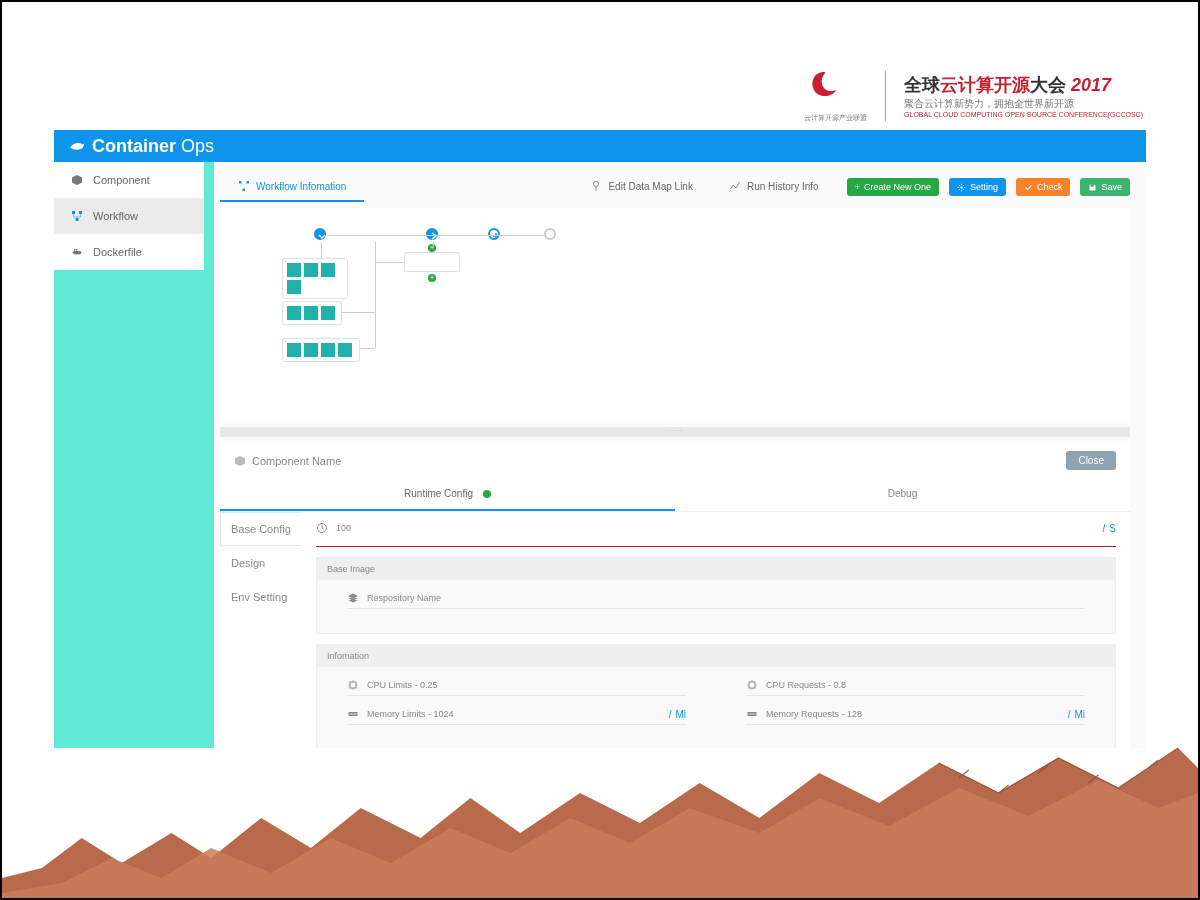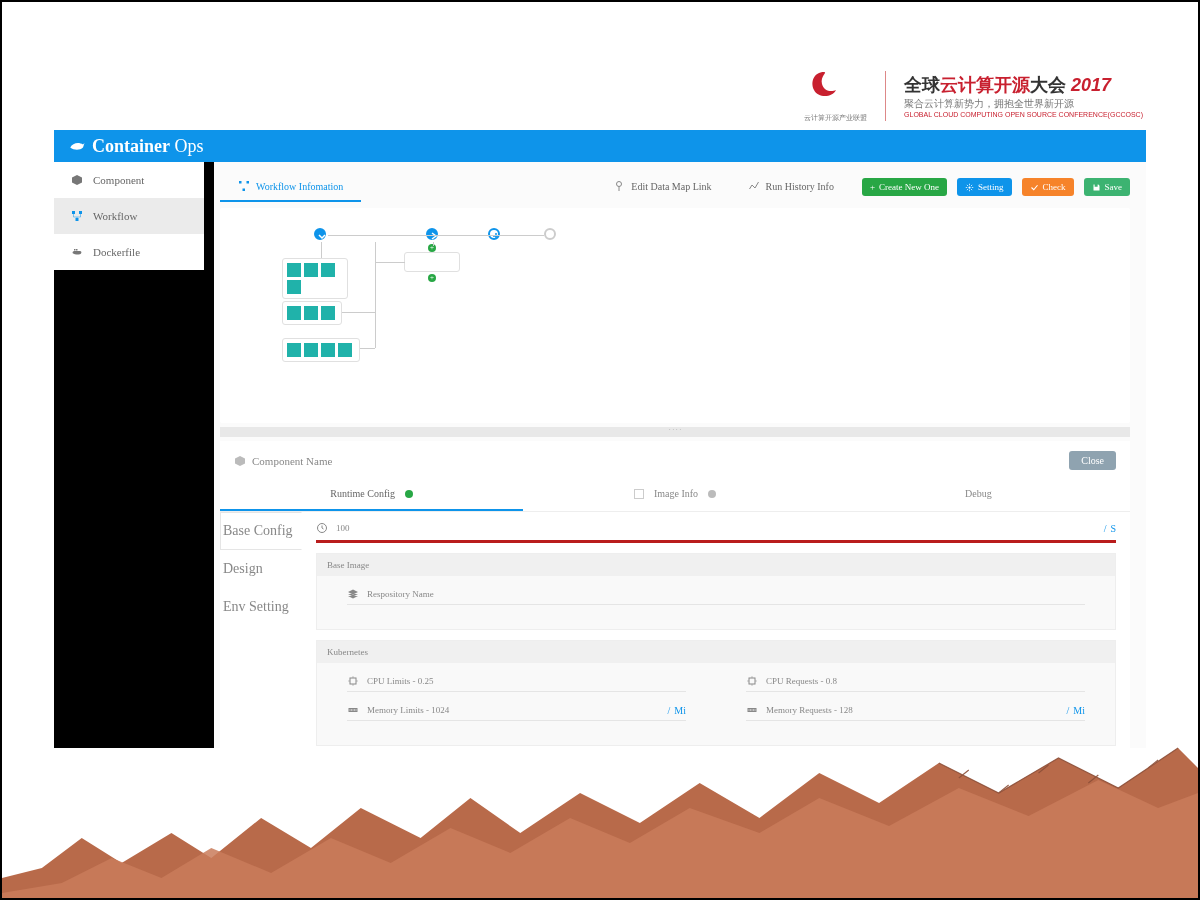--- a/index.html
+++ b/index.html
@@ -9,21 +9,21 @@
 .conf-header { position: absolute; top: 66px; right: 55px; display: flex; align-items: center; gap: 18px; }
 .conf-logo-left { width: 40px; height: 40px; }
 .conf-divider { width: 1px; height: 50px; background: #d88; }
 .conf-text { }
 .conf-title-cn { font-size: 18px; font-weight: bold; color: #333; }
 .conf-year { color: #c8202f; font-style: italic; }
 .conf-sub { font-size: 10px; color: #777; }
 .conf-sub2 { font-size: 7px; color: #c8202f; }
 
 
-.app { position: absolute; top: 128px; left: 52px; right: 52px; bottom: 150px; background: #000000; font-family: Liberation Serif, serif; }
+.app { position: absolute; top: 128px; left: 52px; right: 52px; bottom: 150px; background: #5eead4; }
 
 
 .brand-bar { background: #0e94ea; height: 32px; display: flex; align-items: center; padding: 0 14px; }
 .brand-logo { color: #fff; font-size: 18px; font-weight: 500; display: flex; align-items: center; gap: 6px; }
 .brand-logo .thin { font-weight: 300; }
 
 
 .sidebar { position: absolute; top: 32px; left: 0; width: 150px; background: #fff; }
 .sidebar-item { display: flex; align-items: center; gap: 10px; padding: 12px 14px; color: #666; font-size: 11px; border-left: 3px solid transparent; }
 .sidebar-item.active { background: #ebebeb; }
@@ -68,21 +68,21 @@
 .subtabs { display: flex; border-bottom: 1px solid #eee; }
 .subtab { flex: 1; text-align: center; padding: 10px 0; font-size: 10px; color: #888; display: flex; align-items: center; justify-content: center; gap: 10px; border-bottom: 2px solid transparent; }
 .subtab.active { border-bottom-color: #0e94ea; color: #666; }
 .dot-green { width: 8px; height: 8px; border-radius: 50%; background: #28a745; display: inline-block; }
 .dot-grey { width: 8px; height: 8px; border-radius: 50%; background: #bbb; display: inline-block; }
 .chk { width: 10px; height: 10px; border: 1px solid #ccc; display: inline-block; }
 
 
 .config-body { display: flex; }
 .vtabs { width: 82px; }
-.vtab { padding: 10px 2px; font-size: 14px; color: #888; border: 1px solid transparent; }
+.vtab { padding: 10px 10px; font-size: 11px; color: #888; border: 1px solid transparent; }
 .vtab.active { border: 1px solid #e5e5e5; border-right-color: #fff; background: #fff; }
 .config-content { flex: 1; padding: 6px 14px 14px 14px; }
 .field-row { display: flex; align-items: center; gap: 8px; font-size: 9px; color: #888; padding: 4px 0; }
 .field-row .val { color: #888; }
 .field-row .unit { color: #0e94ea; margin-left: auto; font-size: 10px; }
 .field-row .unit .slash { color: #0e94ea; margin-right: 4px; }
 .section { background: #f9f9f9; border: 1px solid #eee; margin-top: 10px; }
 .section-hdr { background: #f0f0f0; padding: 6px 10px; font-size: 9px; color: #888; }
 .section-body { padding: 12px 30px; display: flex; gap: 40px; }
 .section-body .col { flex: 1; }
@@ -268,37 +268,32 @@
         </div>
         <div class="close-btn"><span>Close</span></div>
       </div>
 
       <div class="subtabs">
         <div class="subtab active">
           <span>Runtime Config</span>
           <span class="dot-green"></span>
         </div>
         <div class="subtab">
-          <span class="chk"></span>
-          <span>Image Info</span>
-          <span class="dot-grey"></span>
-        </div>
-        <div class="subtab">
           <span>Debug</span>
         </div>
       </div>
 
       <div class="config-body">
         <div class="vtabs">
           <div class="vtab active"><span>Base Config</span></div>
           <div class="vtab"><span>Design</span></div>
           <div class="vtab"><span>Env Setting</span></div>
         </div>
         <div class="config-content">
-          <div class="field-row" style="border-bottom:3px solid #b91c1c;padding-bottom:6px">
+          <div class="field-row" style="border-bottom:1px solid #b91c1c;padding-bottom:12px">
             <svg class="ico" viewBox="0 0 24 24">
                 <circle cx="12" cy="12" r="9" fill="none" stroke="#888" stroke-width="2"></circle>
                 <path d="M12 7 V12 L15 14" stroke="#888" fill="none" stroke-width="2"></path>
               </svg>
             <span class="val">100</span>
             <span class="unit"><span class="slash">/</span><span>S</span></span>
           </div>
 
           <div class="section">
             <div class="section-hdr">Base Image</div>
@@ -308,21 +303,21 @@
                   <svg class="ico" viewBox="0 0 24 24">
                       <path fill="#888" d="M12 3 L22 8 L12 13 L2 8 Z M2 12 L12 17 L22 12 M2 16 L12 21 L22 16"></path>
                     </svg>
                   <span>Respository Name</span>
                 </div>
               </div>
             </div>
           </div>
 
           <div class="section">
-            <div class="section-hdr">Kubernetes</div>
+            <div class="section-hdr">Infomation</div>
             <div class="section-body" style="flex-direction:column;gap:4px;padding:12px 30px">
               <div style="display:flex;gap:60px">
                 <div class="col">
                   <div class="inline-lbl">
                     <svg class="ico" viewBox="0 0 24 24">
                         <rect x="6" y="6" width="12" height="12" fill="none" stroke="#888" stroke-width="2"></rect>
                         <path stroke="#888" d="M12 2V6 M12 18V22 M2 12H6 M18 12H22"></path>
                       </svg>
                     <span>CPU Limits - 0.25</span>
                   </div>

